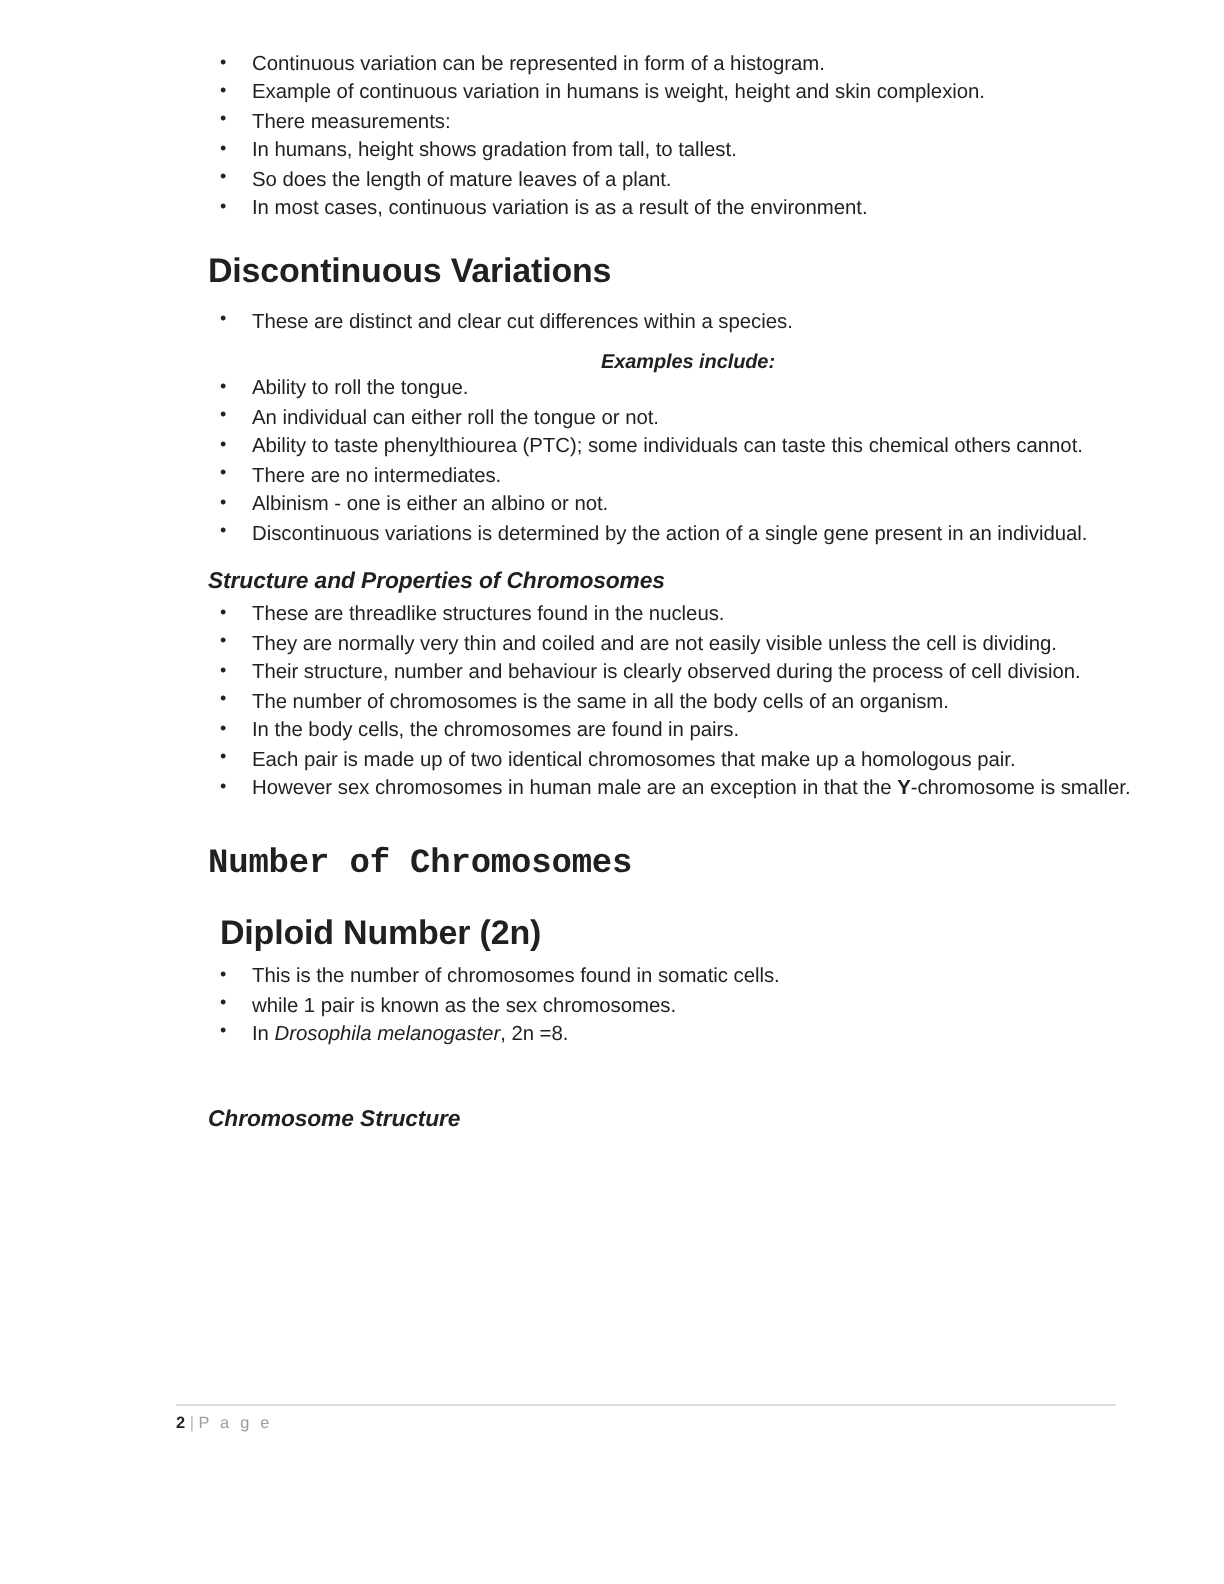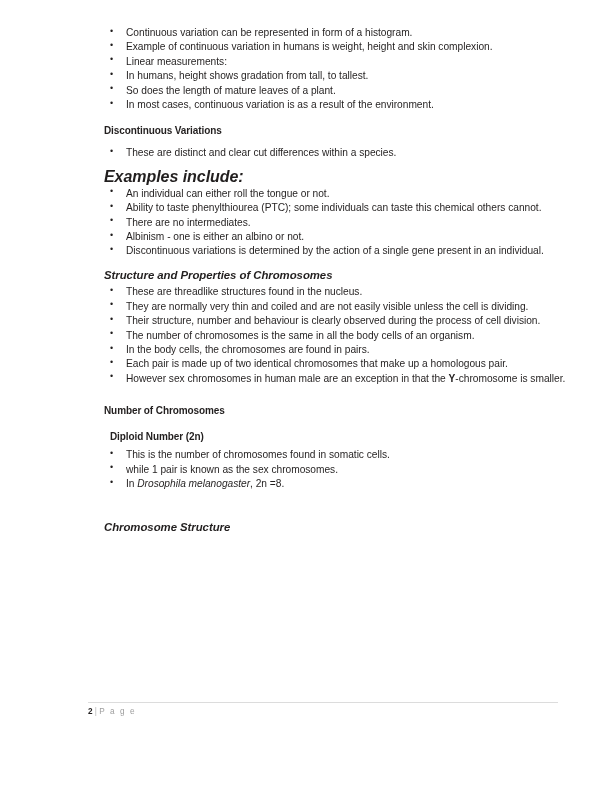--- a/index.html
+++ b/index.html
@@ -19,42 +19,43 @@
     position: absolute;
     left: 16px; top: 0;
     width: 612px;
     height: 792px;
     box-sizing: border-box;
     padding: 26px 44px 0 88px;
   }
   
   .h-bold {
     font-weight: bold;
-    font-size: 10px;
+    font-size: 17px;
     line-height: 1.25;
     margin: 13px 0 9px 0;
     letter-spacing: -0.1px;
   }
   .h-bold-italic {
     font-weight: bold;
     font-style: italic;
     font-size: 11.4px;
     line-height: 1.25;
     margin: 10px 0 3px 0;
     letter-spacing: -0.05px;
   }
   .h-indent {
     margin-left: 6px;
   }
   .lead-in {
     font-weight: bold;
     font-style: italic;
-    font-size: 16px;
+    font-size: 10px;
     margin: 8px 0 1px 0;
     letter-spacing: -0.05px;
+    text-align: center;
   }
   ul.blist {
     list-style: none;
     margin: 0;
     padding: 0;
   }
   ul.blist > li {
     position: relative;
     padding-left: 22px;
     font-size: 10.2px;
@@ -110,51 +111,52 @@
   }
 </style>
 </head>
 <body>
 
 <div class="page">
 
   <ul class="blist">
     <li>Continuous variation can be represented in form of a histogram.</li>
     <li>Example of continuous variation in humans is weight, height and skin complexion.</li>
-    <li class="gap">Linear measurements:</li>
+    <li class="gap">There measurements:</li>
     <li class="gap-sm">In humans, height shows gradation from tall, to tallest.</li>
     <li class="gap-sm">So does the length of mature leaves of a plant.</li>
     <li class="gap-sm">In most cases, continuous variation is as a result of the environment.</li>
   </ul>
 
   <div class="h-bold">Discontinuous Variations</div>
   <ul class="blist">
     <li>These are distinct and clear cut differences within a species.</li>
   </ul>
   <div class="lead-in">Examples include:</div>
   <ul class="blist">
+    <li>Ability to roll the tongue.</li>
     <li>An individual can either roll the tongue or not.</li>
     <li class="right-pad">Ability to taste phenylthiourea (PTC); some individuals can taste this chemical others cannot.</li>
     <li>There are no intermediates.</li>
     <li>Albinism - one is either an albino or not.</li>
     <li class="right-pad">Discontinuous variations is determined by the action of a single gene present in an individual.</li>
   </ul>
 
   <div class="h-bold-italic">Structure and Properties of Chromosomes</div>
   <ul class="blist">
     <li>These are threadlike structures found in the nucleus.</li>
     <li class="gap-sm right-pad">They are normally very thin and coiled and are not easily visible unless the cell is dividing.</li>
     <li class="right-pad">Their structure, number and behaviour is clearly observed during the process of cell division.</li>
     <li>The number of chromosomes is the same in all the body cells of an organism.</li>
     <li>In the body cells, the chromosomes are found in pairs.</li>
     <li>Each pair is made up of two identical chromosomes that make up a homologous pair.</li>
     <li><span>However sex chromosomes in human male are an exception in that the </span><b>Y</b><span>-chromosome is smaller.</span></li>
   </ul>
 
-  <div class="h-bold" style="margin-top:20px;margin-bottom:13px;">Number of Chromosomes</div>
+  <div class="h-bold" style="margin-top:20px;margin-bottom:13px;font-family:Liberation Mono, monospace;">Number of Chromosomes</div>
   <div class="h-bold h-indent" style="margin-top:0;margin-bottom:5px;">Diploid Number (2n)</div>
   <ul class="blist">
     <li>This is the number of chromosomes found in somatic cells.</li>
     <li class="gap-sm">while 1 pair is known as the sex chromosomes.</li>
     <li class="gap-sm"><span>In </span><i>Drosophila melanogaster</i><span>, 2n  =8.</span></li>
   </ul>
 
   <div class="h-bold-italic" style="margin-top:29px;">Chromosome Structure</div>
 
 </div>

